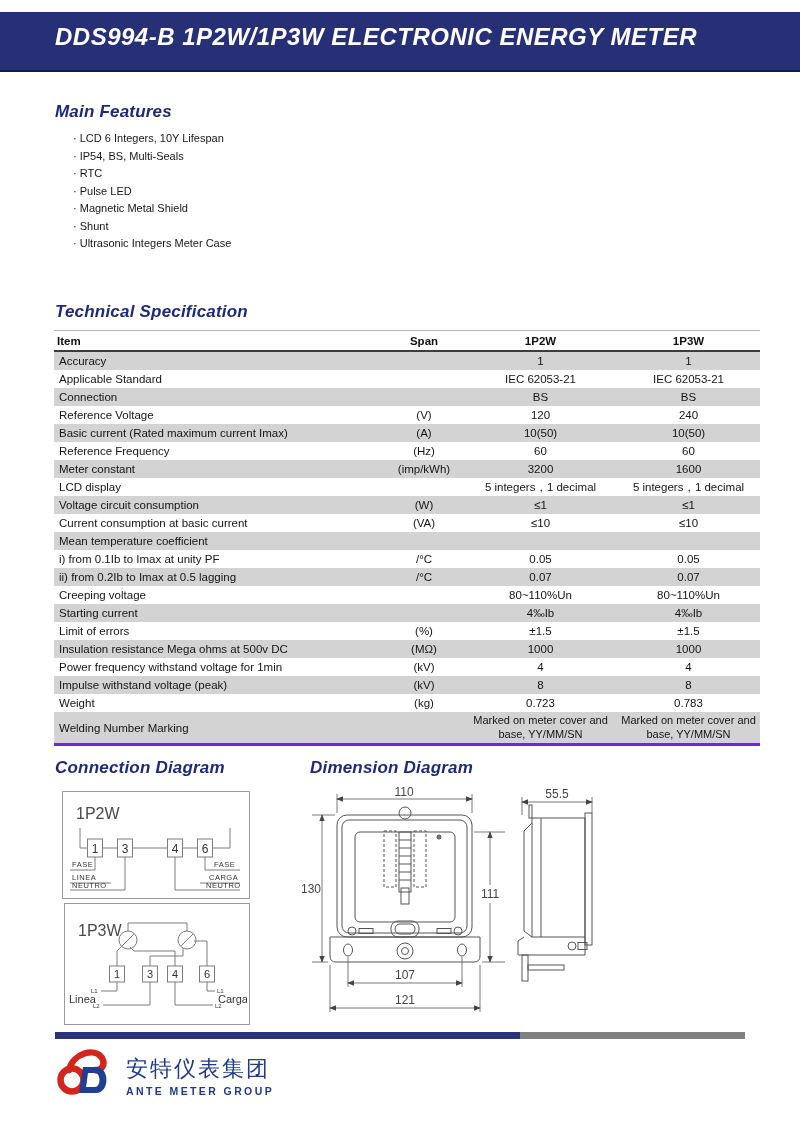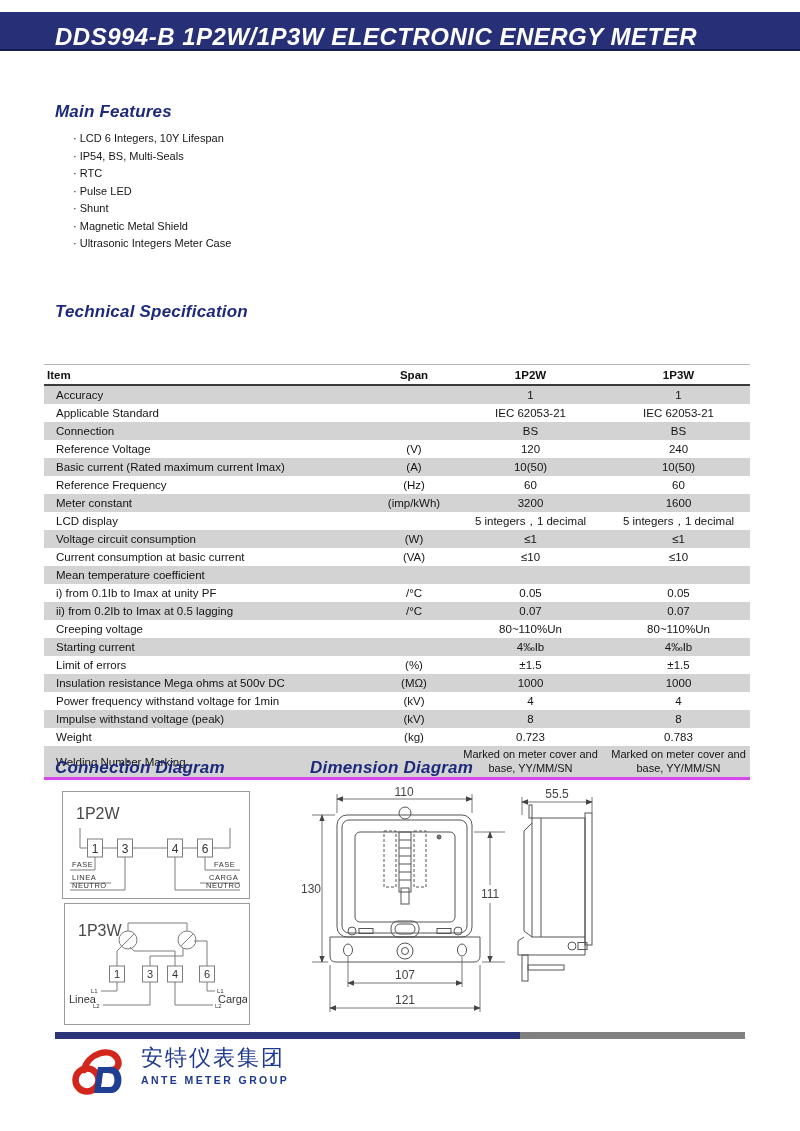--- a/index.html
+++ b/index.html
@@ -2,90 +2,90 @@
 <html><head>
 <meta charset="utf-8">
 <style>
   html,body{margin:0;padding:0;background:#fff;}
   #page{
     position:relative;width:800px;height:1131px;background:#ffffff;
     font-family:"Liberation Sans",sans-serif;color:#111;overflow:hidden;
   }
   
   .banner{
-    position:absolute;left:0;top:12px;width:800px;height:39px;
+    position:absolute;left:0;top:12px;width:800px;height:60px;
     background:#272f77;border-bottom:2px solid #151b4e;box-sizing:border-box;
   }
   .banner h1{
     margin:0;padding:11px 0 0 55px;color:#ffffff;
     font-size:24px;font-weight:bold;font-style:italic;letter-spacing:.5px;
   }
   
   .section-h{
     position:absolute;color:#1d2a7c;font-size:17px;font-weight:bold;font-style:italic;
     letter-spacing:.2px;
     text-align:right;
   }
   
   #features-list{
     position:absolute;left:73px;top:130px;margin:0;padding:0;list-style:none;
     font-size:11px;line-height:17.5px;color:#161616;
   }
   
   table.spec{
-    position:absolute;left:44px;top:330px;width:706px;border-collapse:collapse;
-    table-layout:fixed;border-bottom:3px solid #d946ef;margin-top:34px;
+    position:absolute;left:54px;top:330px;width:706px;border-collapse:collapse;
+    table-layout:fixed;border-bottom:3px solid #6d28d9;
   }
   table.spec th{
     height:19px;font-size:11.5px;font-weight:bold;color:#111;text-align:center;
     padding:0;border-top:1px solid #b5b5b5;border-bottom:2px solid #3c3c3c;background:#fff;
   }
   table.spec th.item{text-align:left;padding-left:3px;}
   table.spec td{
     height:18px;font-size:11.5px;color:#141414;text-align:center;padding:0;
     overflow:hidden;white-space:nowrap;
   }
-  table.spec td.item{text-align:left;padding-left:12px;}
+  table.spec td.item{text-align:left;padding-left:5px;}
   table.spec tr.shade td{background:#d3d3d3;}
   table.spec tr.serial td{height:31px;}
   table.spec tr.serial td.v1, table.spec tr.serial td.v2{
     white-space:normal;line-height:1.2;font-size:11px;
   }
   
   .diag-box{position:absolute;border:1px solid #9a9a9a;background:#fff;}
   #box-1p2w{left:62px;top:791px;width:186px;height:106px;}
   #box-1p3w{left:64px;top:903px;width:184px;height:120px;}
   #dim-svg{position:absolute;left:300px;top:785px;}
   
   .footer-bar{position:absolute;left:55px;top:1032px;width:690px;height:7px;font-size:0;}
   .footer-bar .blue{display:inline-block;width:465px;height:7px;background:#2b3379;}
   .footer-bar .gray{display:inline-block;width:225px;height:7px;background:#808080;}
-  .logo{position:absolute;left:70px;top:1045px;display:flex;align-items:flex-start;}
+  .logo{position:absolute;left:55px;top:1045px;display:flex;align-items:flex-end;}
   .logo-text{margin-left:9px;color:#1e3a8f;}
   .logo-cn{font-size:22px;letter-spacing:2px;line-height:26px;}
   .logo-en{font-size:10.5px;font-weight:bold;letter-spacing:2.4px;margin-top:3px;}
   svg text{font-family:"Liberation Sans",sans-serif;}
 </style>
 </head>
 <body>
 
 <div id="page">
 
   <div class="banner">
     <h1>DDS994-B 1P2W/1P3W ELECTRONIC ENERGY METER</h1>
   </div>
 
   <div class="section-h" style="left:55px;top:102px;">Main Features</div>
   <ul id="features-list">
       <li>· LCD 6 Integers, 10Y Lifespan</li>
       <li>· IP54, BS, Multi-Seals</li>
       <li>· RTC</li>
       <li>· Pulse LED</li>
+      <li>· Magnetic Metal Shield</li>
       <li>· Shunt</li>
-      <li>· Magnetic Metal Shield</li>
       <li>· Ultrasonic Integers Meter Case</li>
     </ul>
 
   <div class="section-h" style="left:55px;top:302px;">Technical Specification</div>
 
   <table class="spec">
     <colgroup>
         <col style="width:330px">
         <col style="width:80px">
         <col style="width:153px">

